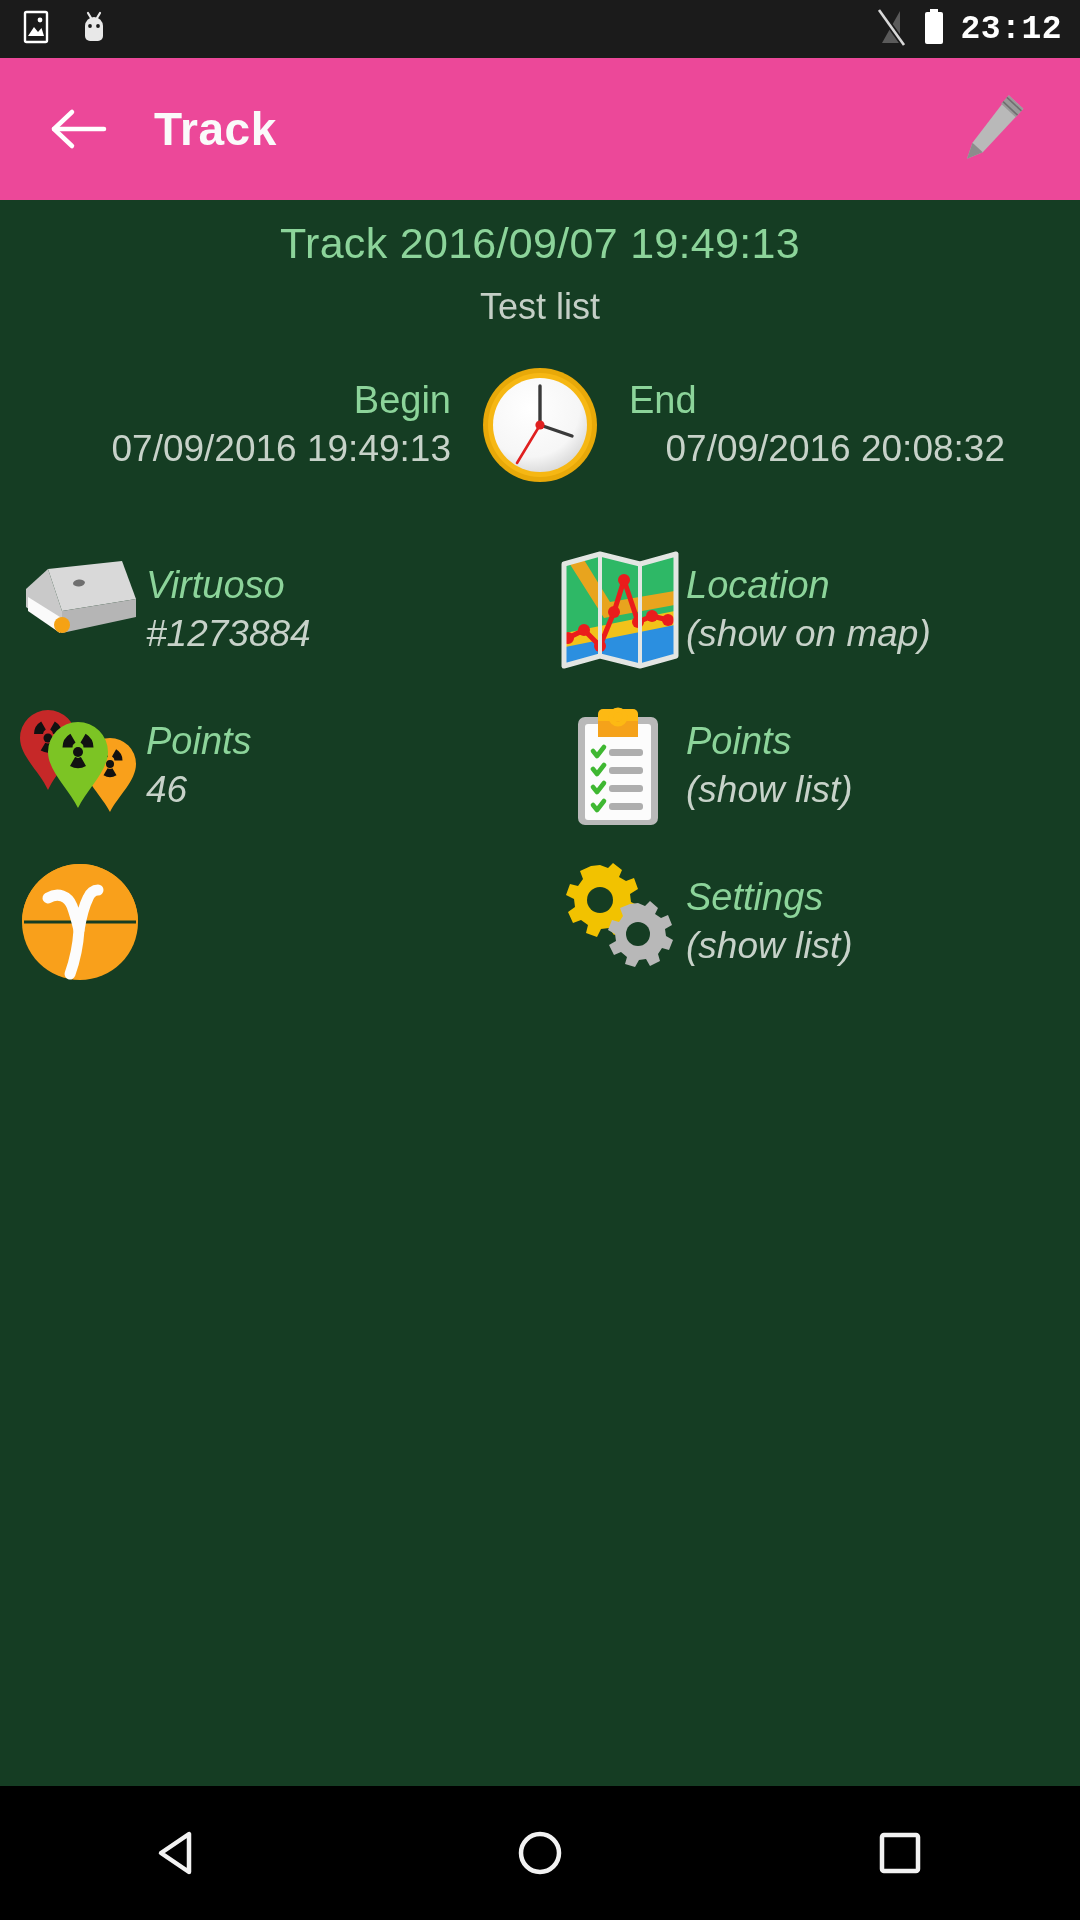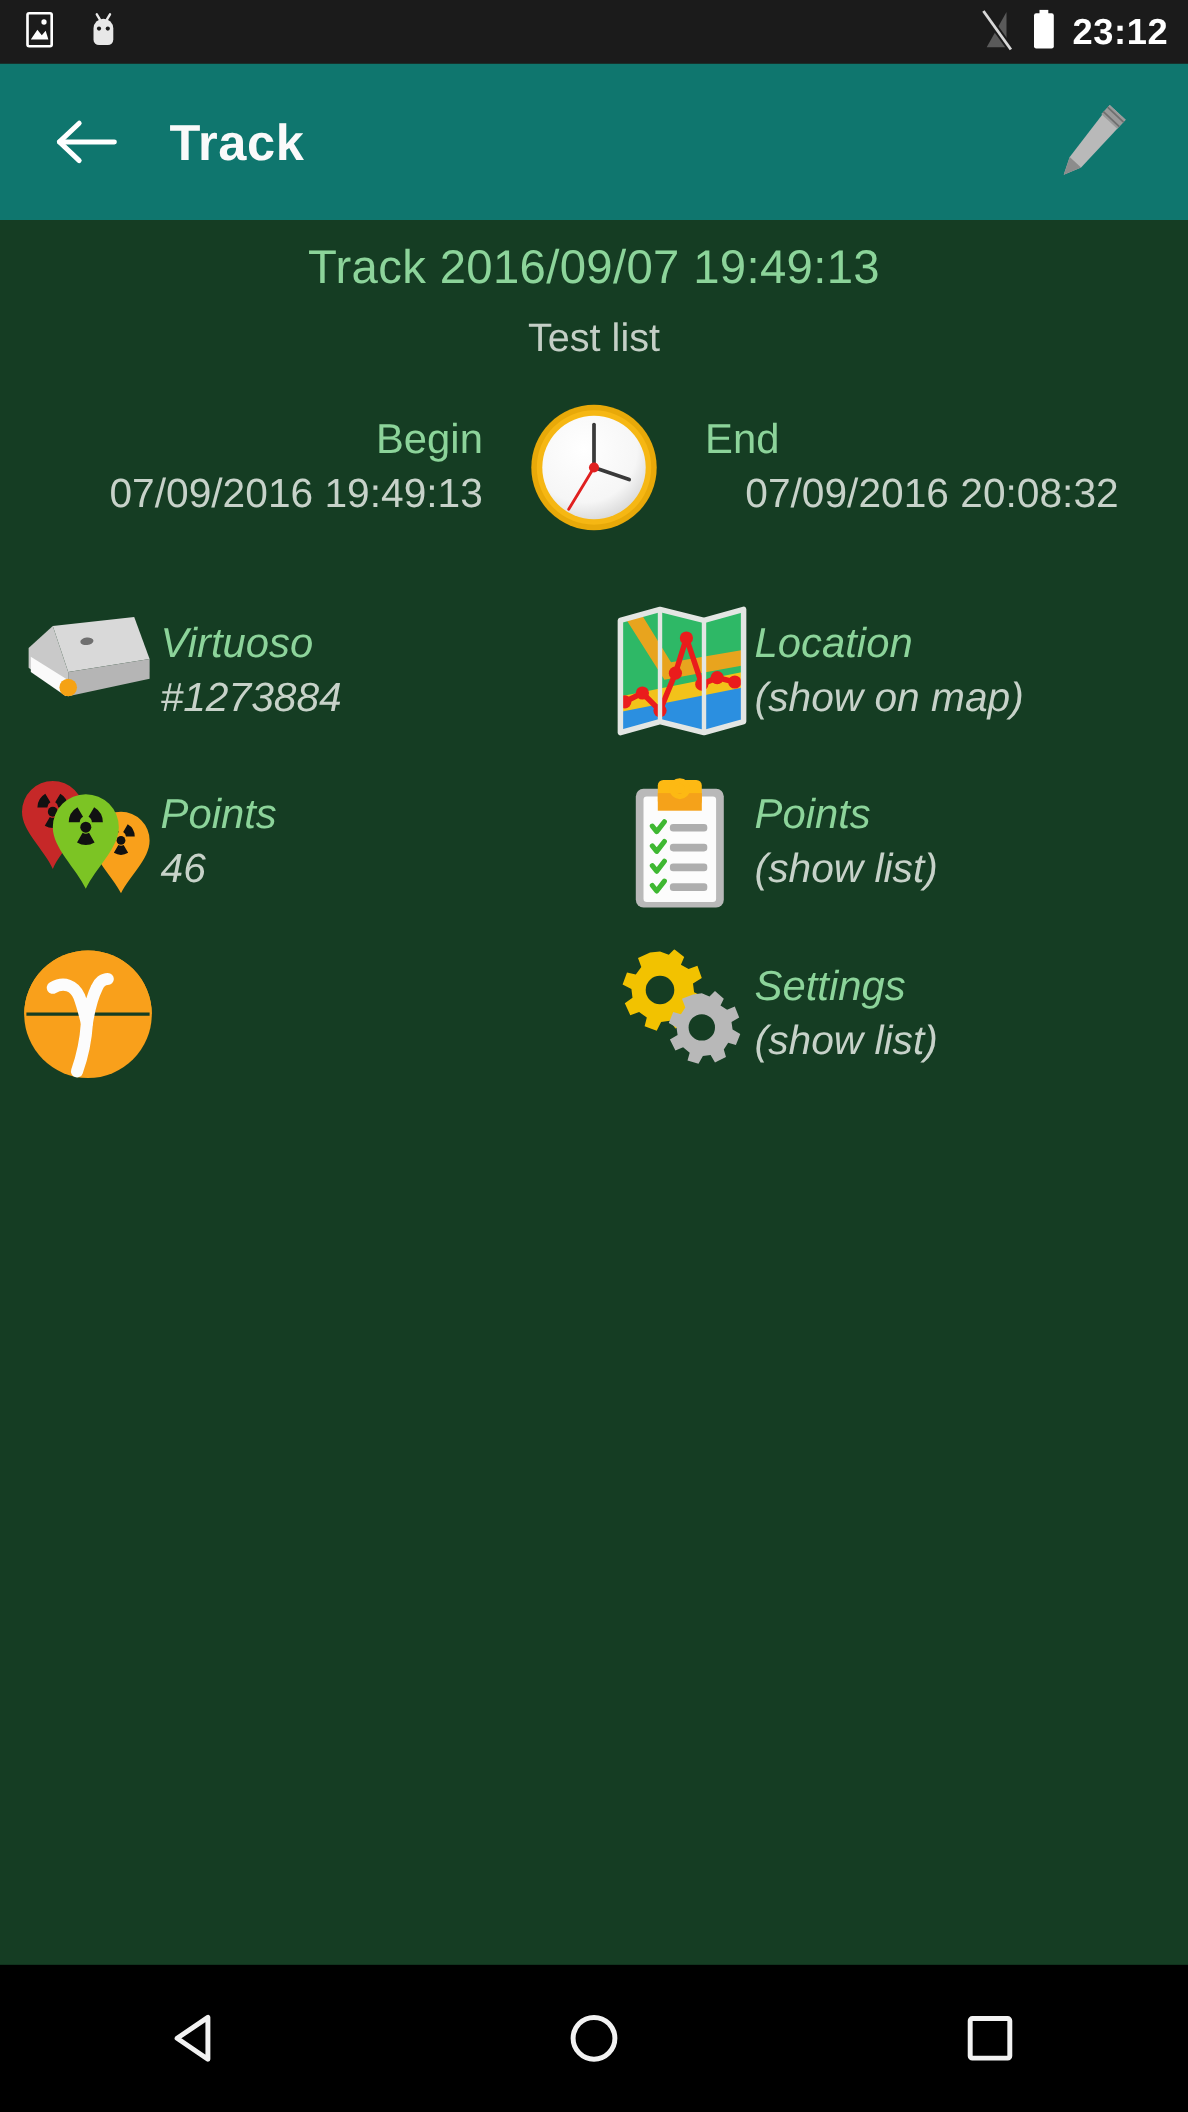--- a/index.html
+++ b/index.html
@@ -10,46 +10,46 @@
     overflow:hidden;
   }
   #screen { position:relative; width:1080px; height:1920px; background:#153d23; display:flex; flex-direction:column; }
 
   
   .statusbar {
     height:58px; background:#1b1b1b; flex:0 0 58px;
     display:flex; align-items:center; padding:0 18px; color:#fff;
   }
   .sb-left { display:flex; align-items:center; gap:22px; }
-  .sb-right { margin-left:auto; display:flex; align-items:center; gap:14px; }
+  .sb-right { margin-left:auto; display:flex; align-items:center; gap:14px;font-family:Liberation Mono, monospace; }
   .sb-time { font-size:33px; font-weight:bold; letter-spacing:.5px; color:#ffffff; }
 
   
   .appbar {
-    height:142px; flex:0 0 142px; background:#0f766e;
+    height:142px; flex:0 0 142px; background:#ec4899;
     display:flex; align-items:center; padding:0 44px; color:#fff;
   }
   .appbar-back { width:70px; height:70px; display:flex; align-items:center; justify-content:center; cursor:pointer; }
   .appbar-title { font-size:46px; font-weight:bold; margin-left:40px; color:#fafafa; letter-spacing:.5px; }
   .appbar-edit { margin-left:auto; width:90px; height:90px; display:flex; align-items:center; justify-content:center; cursor:pointer; }
 
   
   .content { flex:1 1 auto; background:#153d23; padding-top:17px; position:relative; }
 
   .track-title {
     text-align:center; color:#8cd49a; font-size:43px; letter-spacing:.3px; line-height:1.25;
   }
   .track-sub {
     text-align:center; color:#c4cfc6; font-size:36px; margin-top:14px; line-height:1.2;
   }
 
   
   .time-row {
     display:flex; align-items:center; justify-content:center;
-    margin-top:36px; gap:16px;
+    margin-top:36px; gap:4px;
   }
   .time-col { width:400px; }
   .time-col.begin { text-align:right; padding-right:24px; }
   .time-col.end { text-align:left; padding-left:24px; }
   .time-label { color:#8cd49a; font-size:38px; line-height:1.15; }
   .time-value { color:#c7d2c9; font-size:37px; line-height:1.2; margin-top:4px; white-space:nowrap;text-align:right; }
   .clock { width:122px; height:122px; flex:0 0 122px; }
 
   
   .grid { margin-top:46px; }

